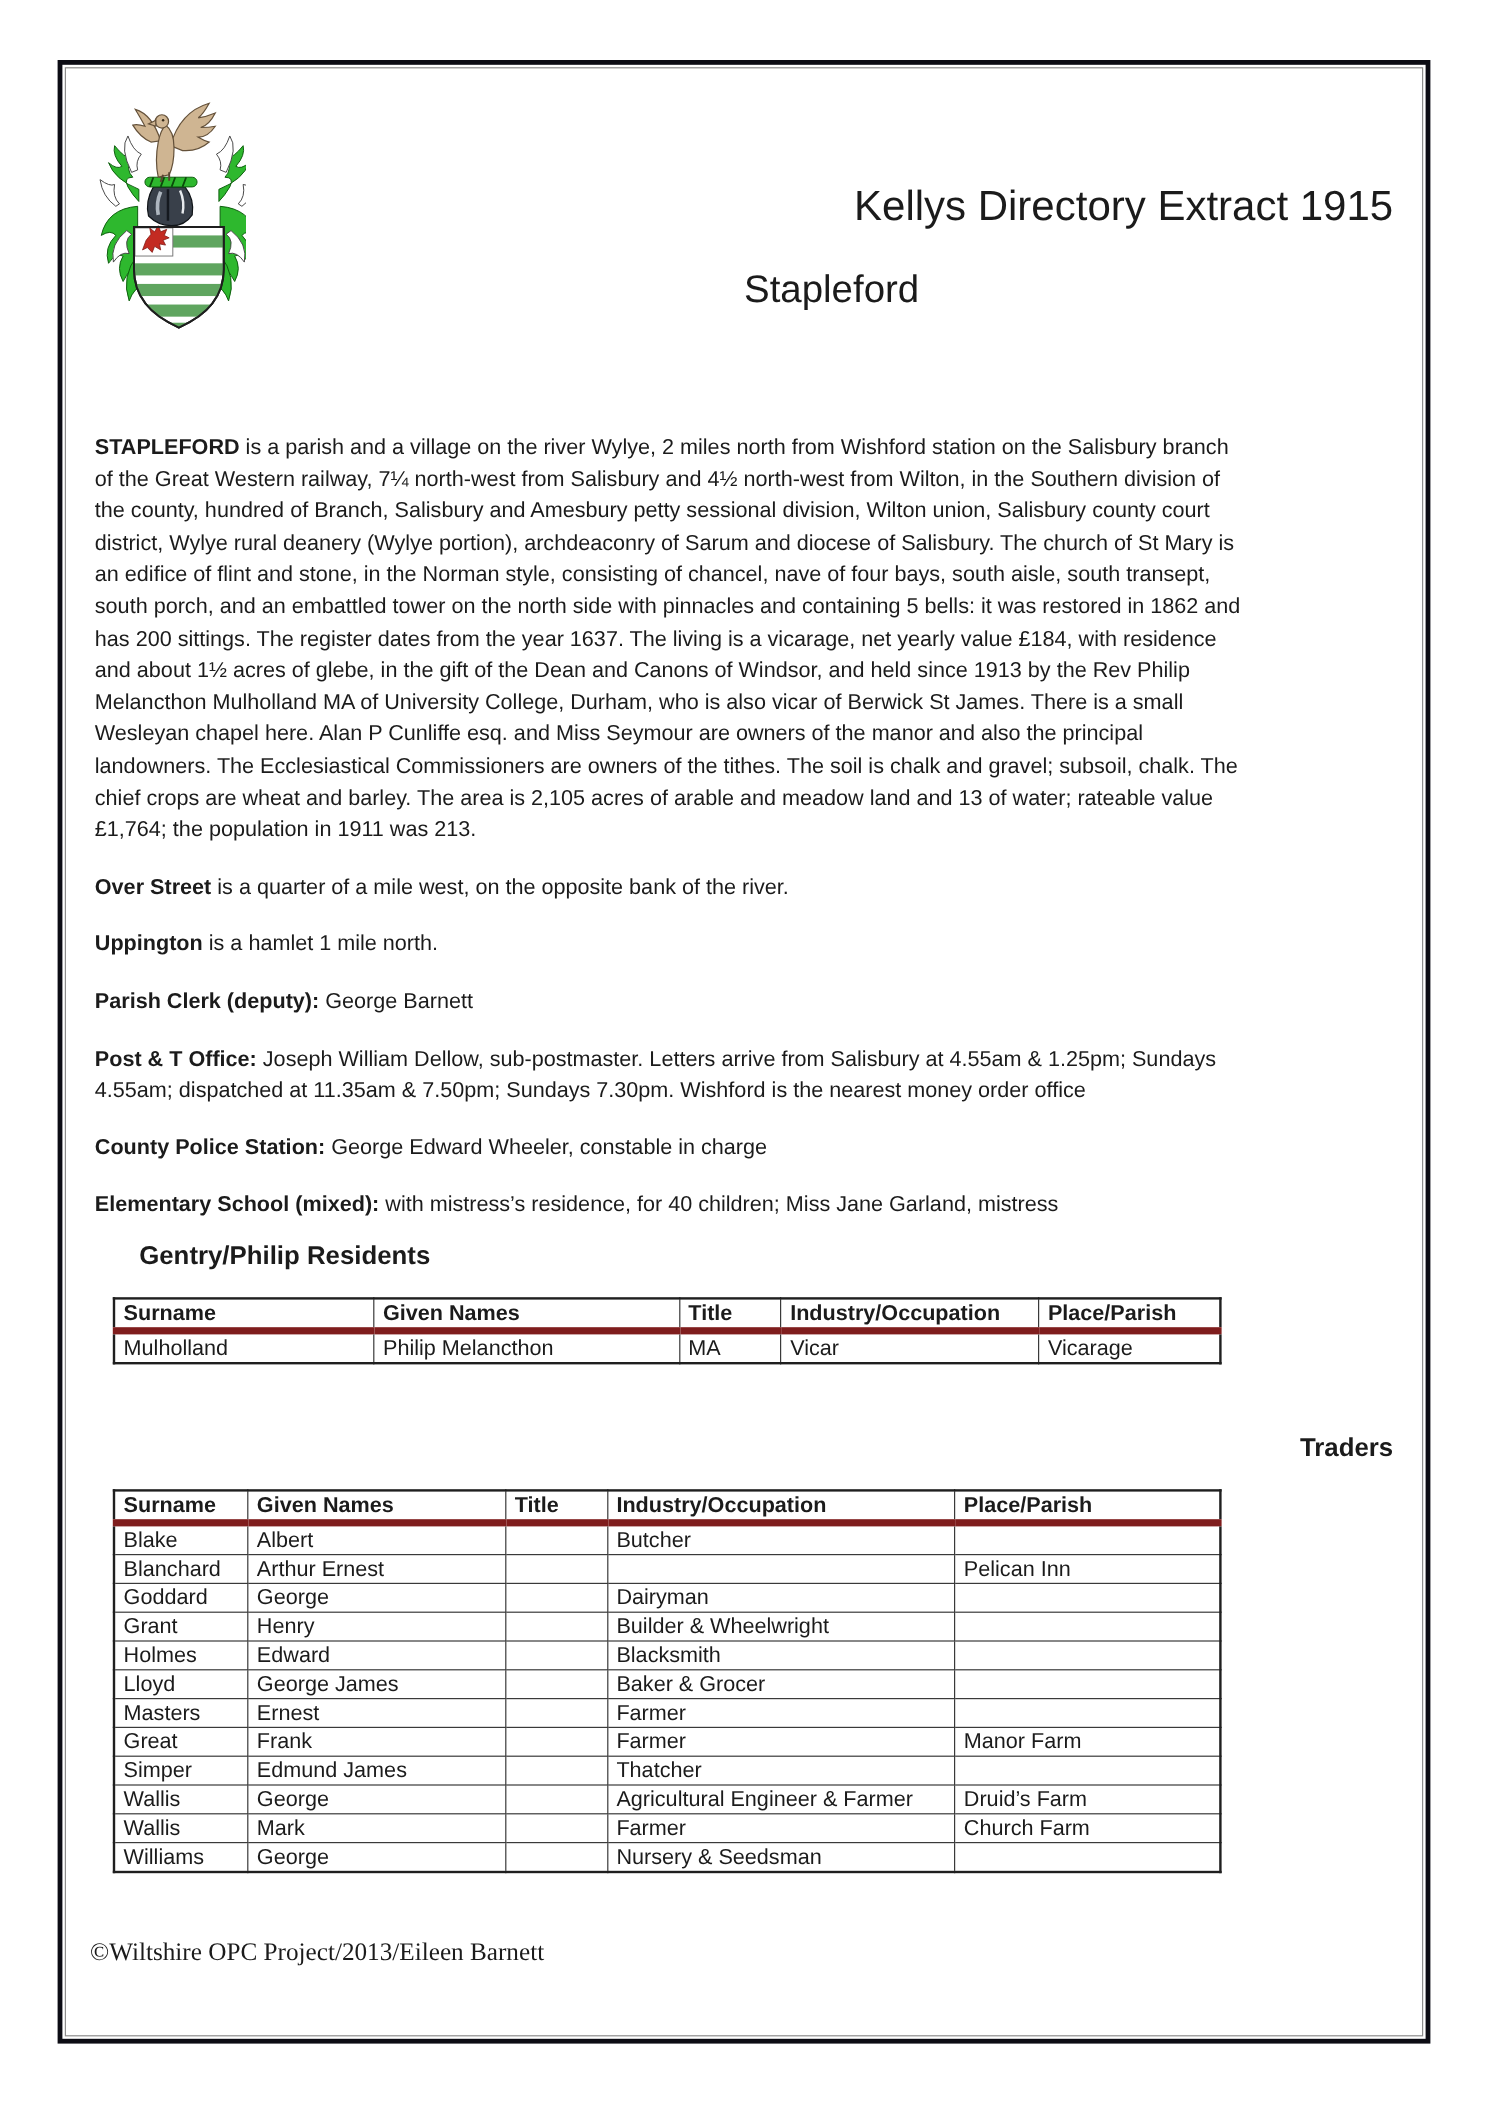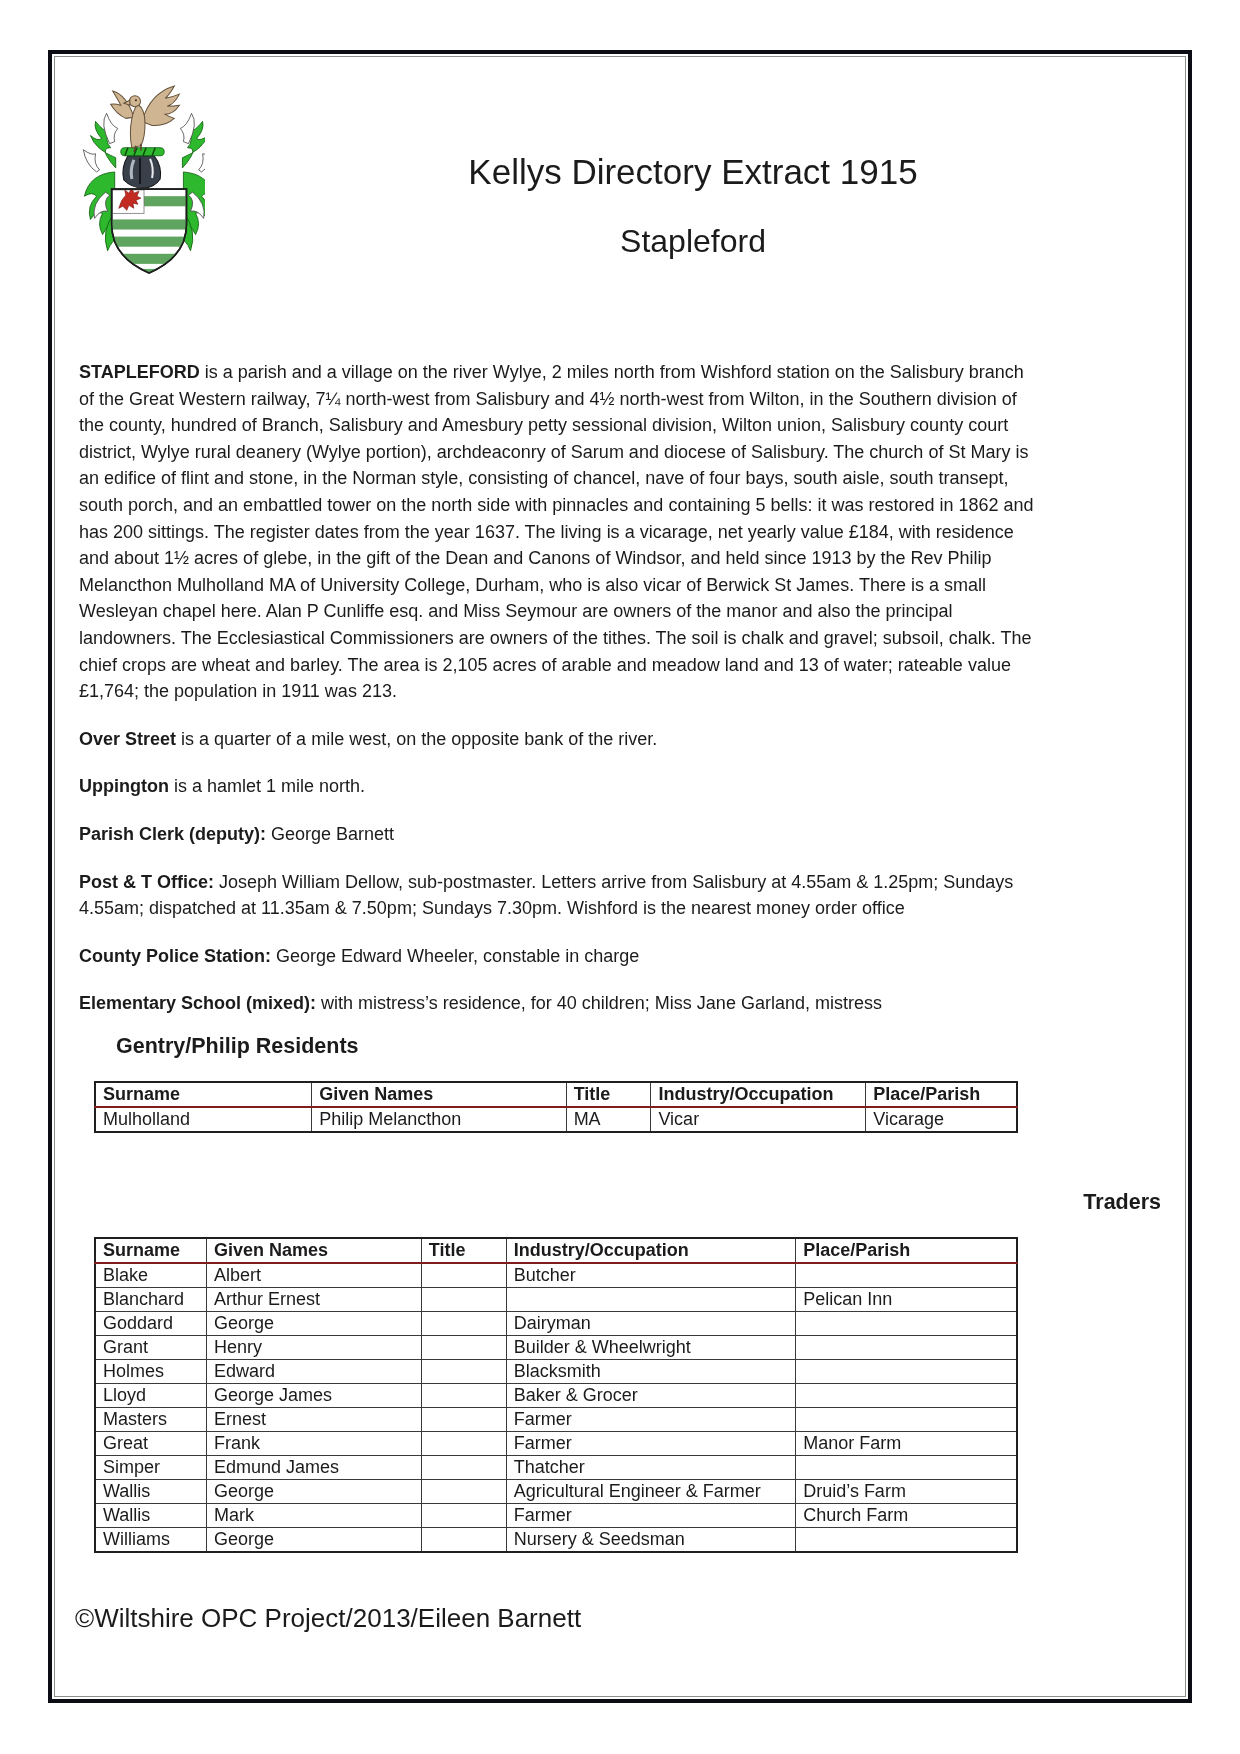--- a/index.html
+++ b/index.html
@@ -17,21 +17,21 @@
     border:1px solid #8d8d8d;
   }
   .content{
     position:absolute;top:0;left:0;right:0;bottom:0;
     padding:0 24px;box-sizing:border-box;
   }
   .crest{
     position:absolute;left:26px;top:26px;width:124px;height:192px;
   }
   .doc-title{
-    margin:95px 0 0 146px;text-align:center;
+    margin:95px 0 0 146px;text-align:right;
     font-size:35px;line-height:40px;font-weight:400;white-space:nowrap;
   }
   .doc-subtitle{
     margin:31px 0 0 146px;text-align:center;
     font-size:32px;line-height:37px;font-weight:400;
   }
   .body-text{
     width:958px;margin:99px 0 0 0;
     font-size:18px;line-height:26.6px;
   }
@@ -47,27 +47,27 @@
   .block-heading.traders{margin-top:56px;text-align:right;}
   table.dir{
     margin:22px 0 0 15px;width:924px;table-layout:fixed;
     border-collapse:collapse;border:2px solid #1f1f1f;
     font-size:18px;
   }
   table.dir th,table.dir td{
     border:1px solid #3a3a3a;height:23px;padding:0 7px;
     text-align:left;overflow:hidden;white-space:nowrap;
   }
-  table.dir th{font-weight:700;border-bottom:2px solid #7f1d1d;}
+  table.dir th{font-weight:700;border-bottom:6px solid #7f1d1d;}
   table.dir td{font-weight:400;}
   .gentry-table{margin-top:22px;}
   .traders-table{margin-top:17px;}
   .footer{
     margin:52px 0 0 -4px;
-    font-family:Liberation Sans, sans-serif;font-size:26px;line-height:26px;
+    font-family:Liberation Serif, serif;font-size:21px;line-height:26px;
   }
   .crest-green{fill:var(--crest-green,#2eb82e);}
   .crest-bar{fill:var(--crest-bar,#5fa55f);}
   .crest-red{fill:var(--crest-red,#c32b22);}
   .crest-tan{fill:var(--crest-tan,#cfb592);}
   .crest-steel{fill:var(--crest-steel,#39404a);}
 </style>
 </head>
 <body>
 

